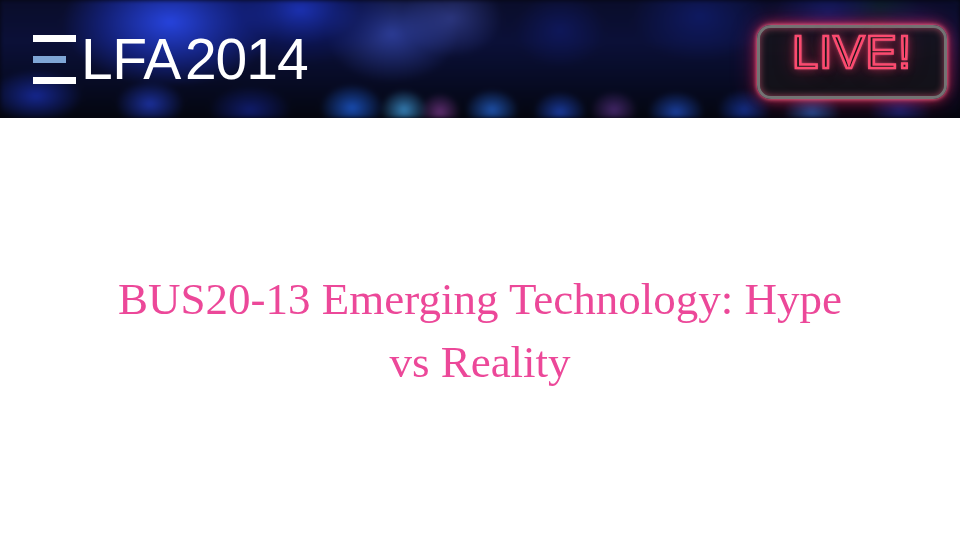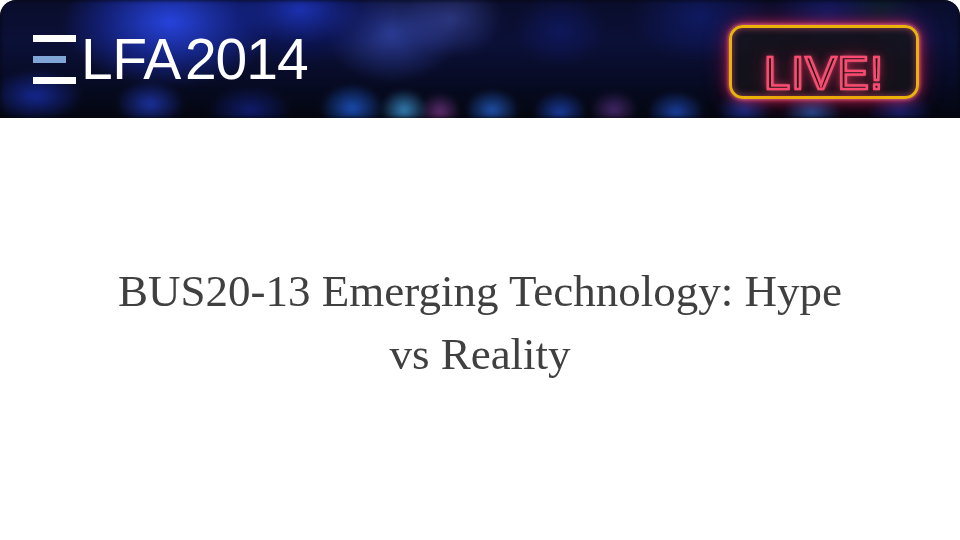--- a/index.html
+++ b/index.html
@@ -14,21 +14,20 @@
     overflow: hidden;
     font-family: "Liberation Serif", serif;
   }
 
   #slide {
     position: relative;
     width: 960px;
     height: 540px;
     background: #ffffff;
     overflow: hidden;
-    border-radius: 16px;
   }
 
   
   #banner {
     position: absolute;
     left: 0;
     top: 0;
     width: 960px;
     height: 118px;
     overflow: hidden;
@@ -115,34 +114,34 @@
     font-weight: 700;
     font-size: 57px;
     line-height: 57px;
     letter-spacing: -1.2px;
     margin-left: 16px;
   }
 
   
   #live-sign {
     position: absolute;
-    left: 729px;
+    left: 757px;
     top: 25px;
     width: 184px;
     height: 68px;
-    border: 3px solid #eab308;
+    border: 3px solid #737373;
     border-radius: 14px;
     background: rgba(22,20,24,0.80);
     box-shadow:
       0 0 4px rgba(255,120,150,0.95),
       0 0 12px rgba(248,51,95,0.75),
       0 0 26px rgba(230,20,70,0.45),
       inset 0 0 7px rgba(255,110,140,0.55);
     display: flex;
-    align-items: flex-end;
+    align-items: flex-start;
     justify-content: center;
   }
   #live-text {
     font-family: "Liberation Sans", sans-serif;
     font-weight: 400;
     font-size: 47px;
     line-height: 47px;
     letter-spacing: 1px;
     color: #1a1418;
     -webkit-text-stroke: 2.6px #f9convert;
@@ -155,26 +154,26 @@
 
   
   #title-block {
     position: absolute;
     left: 48px;
     top: 252px;
     width: 864px;
     text-align: center;
   }
   #slide-title {
-    margin: 8px;
+    margin: 16px;
     font-family: "Liberation Serif", serif;
     font-weight: 400;
     font-size: 45px;
     line-height: 63px;
-    color: #404040;
+    color: #ec4899;
     letter-spacing: 0px;
   }
 </style>
 </head>
 <body>
 
 <div id="slide">
 
   <div id="banner">
     <div class="bokeh"></div>

